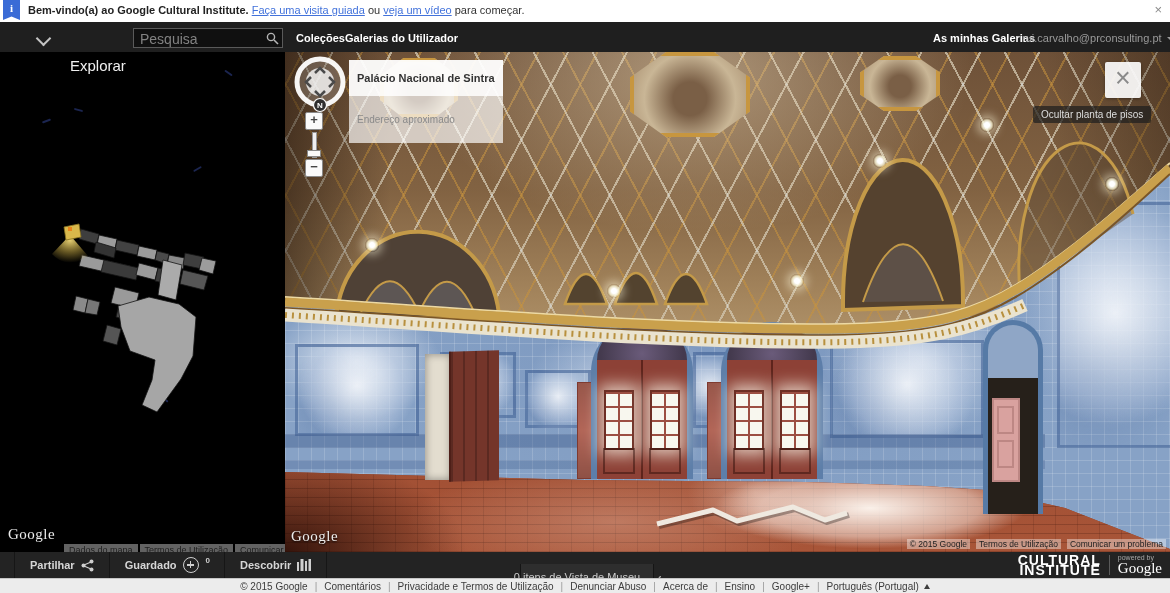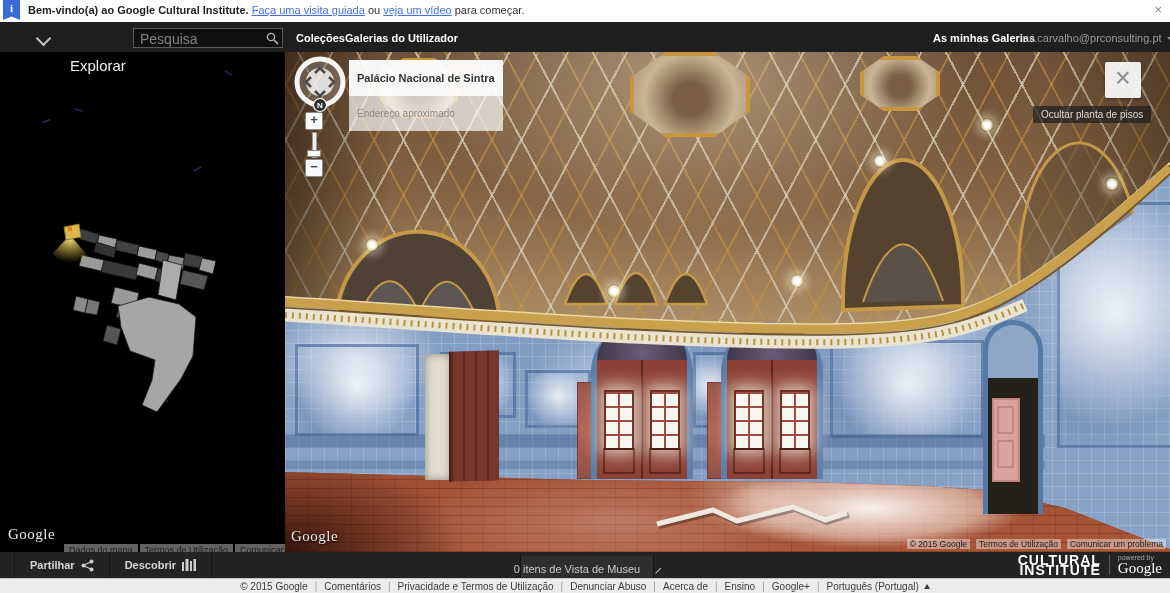--- a/index.html
+++ b/index.html
@@ -107,42 +107,42 @@
   .pink-leaf i{position:absolute;left:5px;width:13px;height:24px;border:2px solid #bd8784;display:block;}
 
   
   .compass{position:absolute;left:8px;top:3px;z-index:10;cursor:pointer;}
   .zoom-btn{position:absolute;width:16px;height:16px;background:#fafafa;border:1px solid #8a8a8a;border-radius:2px;
     color:#444;font-weight:bold;font-size:13px;line-height:14px;text-align:center;z-index:10;cursor:pointer;}
   .zoom-track{position:absolute;left:27px;top:80px;width:3px;height:24px;background:#f0f0f0;border:1px solid #999;z-index:9;}
   .zoom-handle{position:absolute;left:22px;top:98px;width:12px;height:5px;background:#fafafa;border:1px solid #8a8a8a;z-index:10;cursor:pointer;}
   .infobox{position:absolute;left:64px;top:8px;z-index:10;}
   .infobox .t{background:rgba(255,255,255,.95);color:#333;font-size:11px;font-weight:bold;padding:12px 8px;white-space:nowrap;}
-  .infobox .s{background:rgba(255,255,255,.68);color:#8a8a8a;font-size:10px;padding:12px 8px;white-space:nowrap;}
+  .infobox .s{background:rgba(255,255,255,.68);color:#8a8a8a;font-size:10px;padding:18px 8px;white-space:nowrap;}
   .pano-close{position:absolute;left:820px;top:10px;width:36px;height:36px;background:rgba(252,252,252,.92);
     border-radius:2px;color:#8a8a8a;font-size:27px;line-height:33px;text-align:center;z-index:10;cursor:pointer;box-shadow:0 1px 3px rgba(0,0,0,.35);}
   .hide-chip{position:absolute;left:748px;top:54px;background:rgba(30,30,30,.72);color:#ddd;font-size:10px;
     padding:3px 8px;border-radius:2px;z-index:10;cursor:pointer;white-space:nowrap;}
   .pano-google{position:absolute;left:6px;top:476px;color:rgba(255,255,255,.92);font-size:15px;
     font-family:"Liberation Serif",serif;letter-spacing:.5px;text-shadow:0 1px 2px #000;z-index:10;}
   .pano-attrib{position:absolute;right:4px;bottom:3px;display:flex;gap:6px;z-index:10;}
   .pano-attrib span{background:rgba(255,255,255,.4);color:#222;font-size:8.5px;padding:0 3px;white-space:nowrap;}
 
   
   .toolbar{position:absolute;left:0;top:552px;width:1170px;height:26px;background:#232323;z-index:40;}
   .tb-left{position:absolute;left:0;top:0;height:26px;display:flex;align-items:center;}
   .tb-btn{display:flex;align-items:center;gap:6px;height:26px;padding:0 15px;font-size:11px;font-weight:bold;color:#d6d6d6;cursor:pointer;border-right:1px solid #161616;}
   .tb-btn:first-child{border-left:1px solid #161616;margin-left:14px;}
   .cmp-icon{display:inline-block;width:18px;height:11px;border:1.5px solid #cfcfcf;border-radius:2px;position:relative;}
   .cmp-icon::before{content:"";position:absolute;left:50%;top:0;bottom:0;width:1.5px;background:#cfcfcf;}
   .sv-icon{display:inline-block;width:14px;height:14px;border:1.5px solid #cfcfcf;border-radius:50%;position:relative;}
   .sv-icon::before{content:"";position:absolute;left:3px;top:6px;width:7px;height:1.5px;background:#cfcfcf;}
   .sv-icon::after{content:"";position:absolute;left:6px;top:3px;width:1.5px;height:7px;background:#cfcfcf;}
   .sv-count{position:relative;top:-5px;left:1px;font-size:8px;color:#cfcfcf;font-weight:bold;}
-  .museum-box{position:absolute;left:520px;top:4px;width:132px;height:26px;background:#2e2e2e;border-left:1px solid #151515;border-right:1px solid #151515;
+  .museum-box{position:absolute;left:520px;top:12px;width:132px;height:26px;background:#2e2e2e;border-left:1px solid #151515;border-right:1px solid #151515;
     display:flex;align-items:center;justify-content:center;gap:19px;color:#cccccc;font-size:11px;cursor:pointer;white-space:nowrap;}
   .chev-up{display:inline-block;width:6px;height:6px;border-left:1.5px solid #bbb;border-top:1.5px solid #bbb;transform:rotate(45deg) translateY(2px);}
   .brand{position:absolute;right:8px;top:0;height:26px;display:flex;align-items:center;gap:8px;}
   .brand-ci{color:#fff;font-size:14px;font-weight:bold;letter-spacing:1px;line-height:10px;text-align:right;}
   .brand-div{width:1px;height:20px;background:#5a5a5a;}
   .brand-g .pb{color:#a8a8a8;font-size:7px;line-height:7px;}
   .brand-g .gl{color:#fff;font-size:15px;line-height:15px;font-family:"Liberation Serif",serif;}
 
   
   .footer{position:absolute;left:0;top:578px;width:1170px;height:15px;background:#ececec;border-top:1px solid #c6c6c6;
@@ -362,20 +362,25 @@
         <span>Partilhar</span>
         <svg width="13" height="13" viewBox="0 0 13 13">
           <circle cx="10.5" cy="2.5" r="2" fill="#cfcfcf"></circle>
             <circle cx="2.5" cy="6.5" r="2" fill="#cfcfcf"></circle>
             <circle cx="10.5" cy="10.5" r="2" fill="#cfcfcf"></circle>
           <line x1="3" y1="6" x2="10" y2="3" stroke="#cfcfcf" stroke-width="1.3"></line>
             <line x1="3" y1="7" x2="10" y2="10" stroke="#cfcfcf" stroke-width="1.3"></line>
         </svg>
       </div>
       <div class="tb-btn">
+        <span>Guardado</span>
+        <span class="sv-icon"></span>
+        <span class="sv-count">0</span>
+      </div>
+      <div class="tb-btn">
         <span>Descobrir</span>
         <svg width="14" height="12" viewBox="0 0 14 12">
           <rect x="0" y="3" width="2" height="9" fill="#cfcfcf"></rect>
             <rect x="3.5" y="0" width="3" height="12" fill="#cfcfcf"></rect>
           <rect x="8" y="2" width="2" height="10" fill="#cfcfcf"></rect>
             <rect x="11.5" y="0" width="2.5" height="12" fill="#cfcfcf"></rect>
         </svg>
       </div>
     </div>
     <div class="museum-box">

